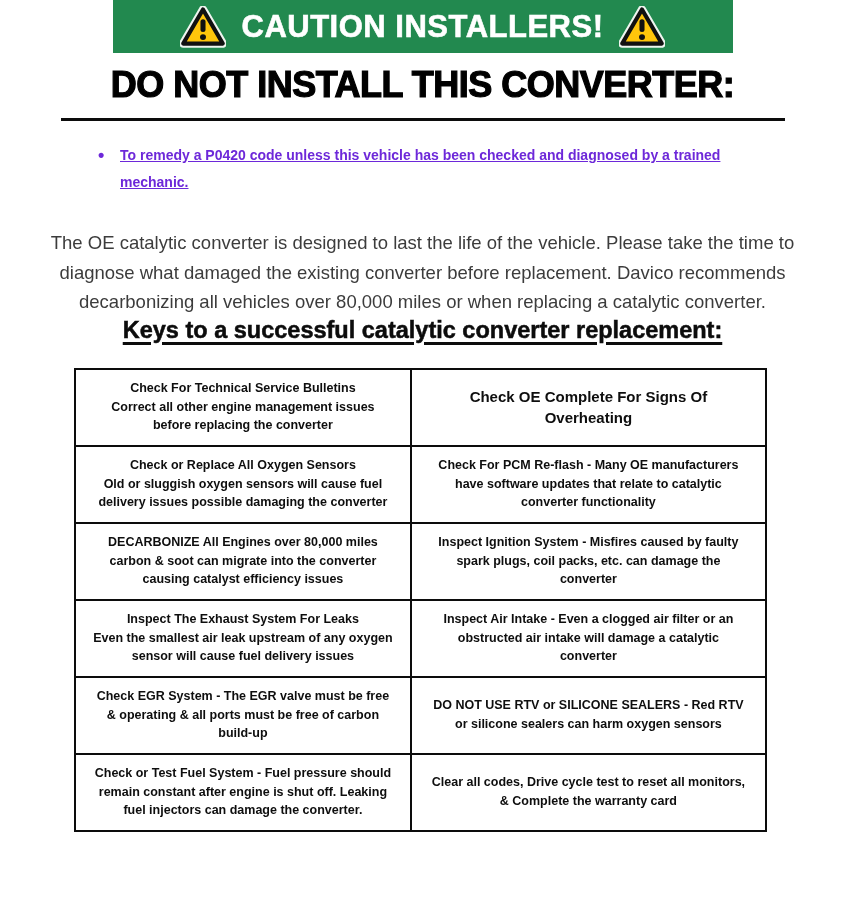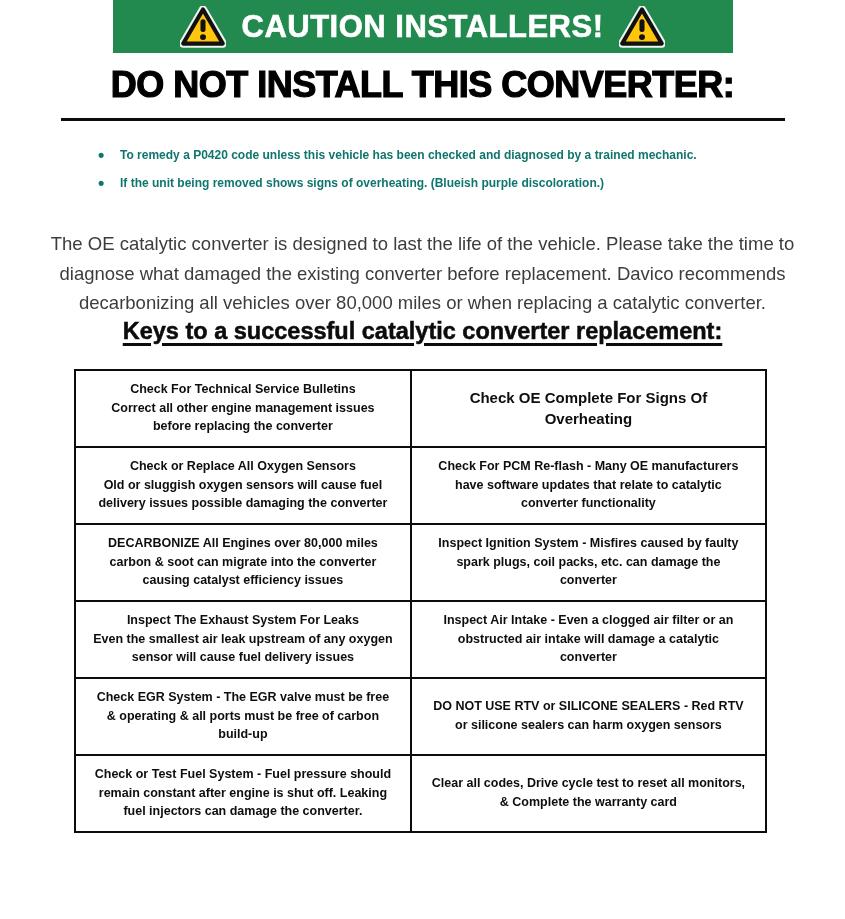--- a/index.html
+++ b/index.html
@@ -44,25 +44,26 @@
   }
 
   
   .bullets {
     width: 625px;
     margin: 21px 0 0 120px;
     list-style: none;
   }
   .bullets li {
     position: relative;
-    font-size: 12px; font-weight: bold;
+    font-size: 14px; font-weight: bold;
     line-height: 27px;
-    color: #0f766e;
+    color: #6d28d9;
     padding-left: 0;
     margin-bottom: 1px;
+    text-decoration: underline;
   }
   .bullets li::before {
     content: "•";
     position: absolute;
     left: -22px; top: 0;
     font-size: 18px;
   }
 
   
   .intro {
@@ -128,21 +129,20 @@
       <circle cx="50" cy="67" r="6.5" fill="#111"></circle>
     </svg>
   </span>
 </div>
 
 <div class="main-title">DO NOT INSTALL THIS CONVERTER:</div>
 <hr class="rule">
 
 <ul class="bullets">
   <li>To remedy a P0420 code unless this vehicle has been checked and diagnosed by a trained mechanic.</li>
-  <li>If the unit being removed shows signs of overheating. (Blueish purple discoloration.)</li>
 </ul>
 
 <p class="intro">The OE catalytic converter is designed to last the life of the vehicle. Please take the time to diagnose what damaged the existing converter before replacement. Davico recommends decarbonizing all vehicles over 80,000 miles or when replacing a catalytic converter.</p>
 
 <div class="keys-heading">Keys to a successful catalytic converter replacement:</div>
 
 <table class="tips-table">
   <colgroup>
       <col class="c-left">
       <col class="c-right">

